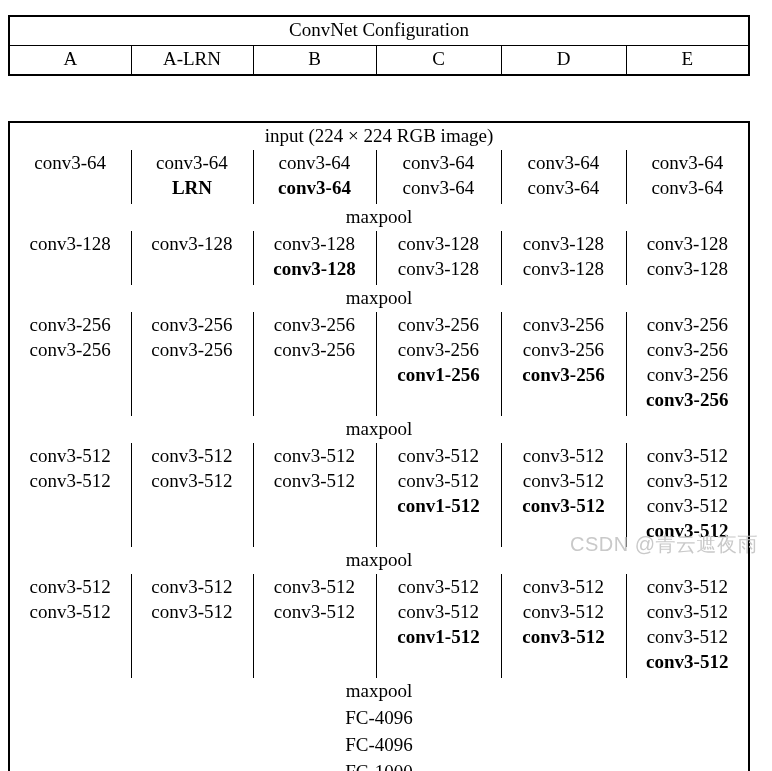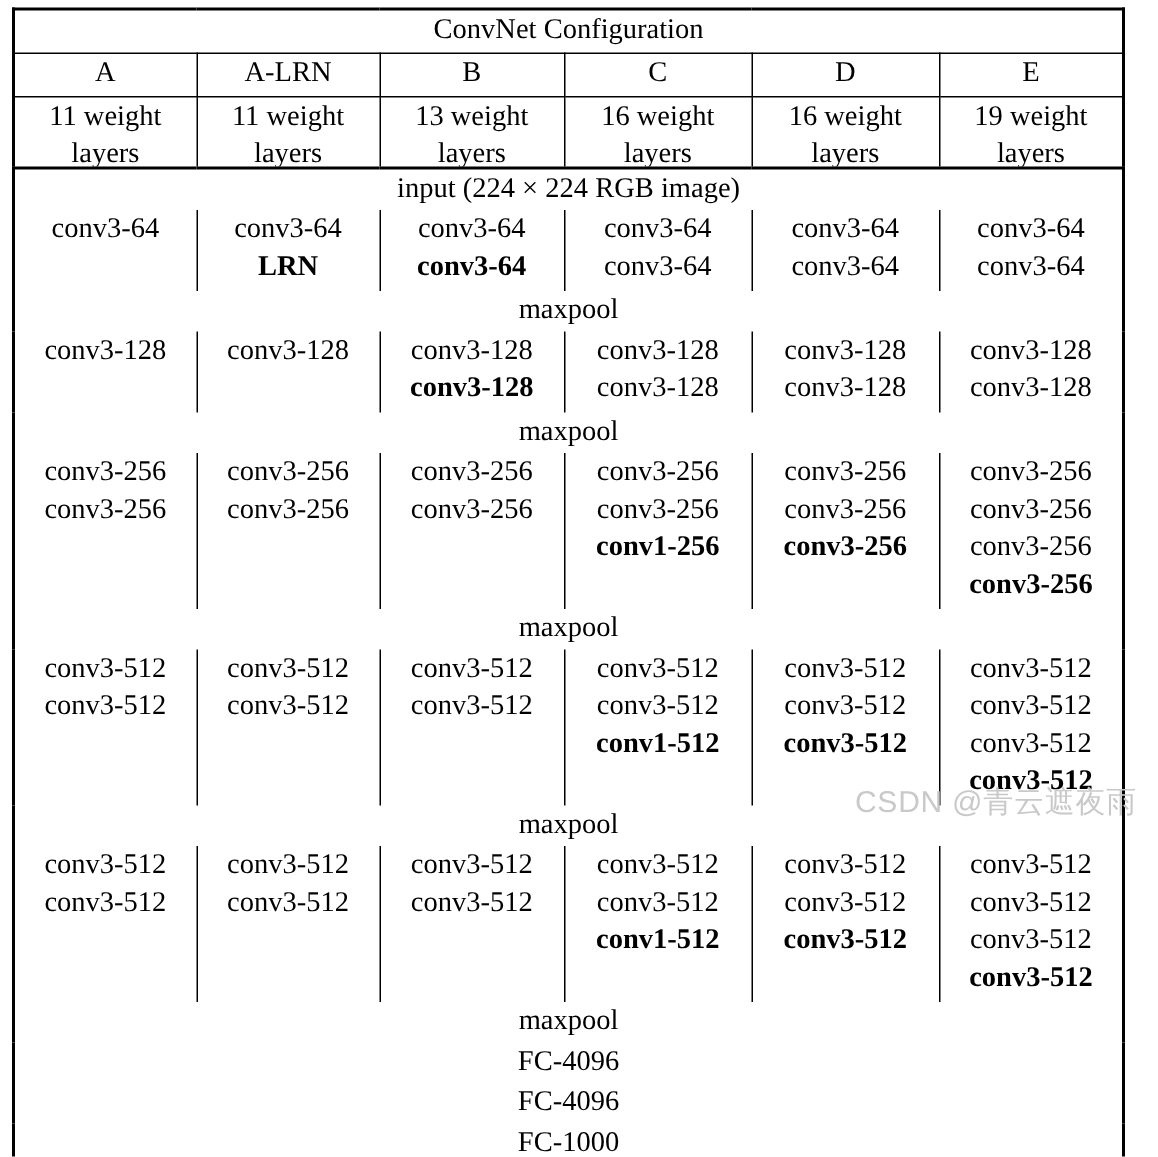--- a/index.html
+++ b/index.html
@@ -12,21 +12,21 @@
     height: 771px;
     position: relative;
     font-family: "Liberation Serif", "DejaVu Serif", serif;
     color: #000000;
     overflow: hidden;
   }
 
   #page {
     position: absolute;
     left: 0;
-    top: 2px;
+    top: 12px;
     width: 772px;
     height: 558px;
   }
 
   
   .tbl {
     position: absolute;
     left: 8px;
     width: 740px;
     border-collapse: collapse;
@@ -132,28 +132,20 @@
         <td class="title-cell" colspan="6">ConvNet Configuration</td>
       </tr>
       <tr id="config-name-row">
           <td class="name-cell">A</td>
           <td class="name-cell">A-LRN</td>
           <td class="name-cell">B</td>
           <td class="name-cell">C</td>
           <td class="name-cell">D</td>
           <td class="name-cell">E</td>
         </tr>
-      <tr id="config-depth-row">
-          <td class="layers-cell">11 weight layers</td>
-          <td class="layers-cell">11 weight layers</td>
-          <td class="layers-cell">13 weight layers</td>
-          <td class="layers-cell">16 weight layers</td>
-          <td class="layers-cell">16 weight layers</td>
-          <td class="layers-cell">19 weight layers</td>
-        </tr>
     </tbody>
   </table>
 
   <table id="body-table" class="tbl">
     <colgroup>
       <col class="c0">
         <col class="c1">
         <col class="c2">
         <col class="c3">
         <col class="c4">

